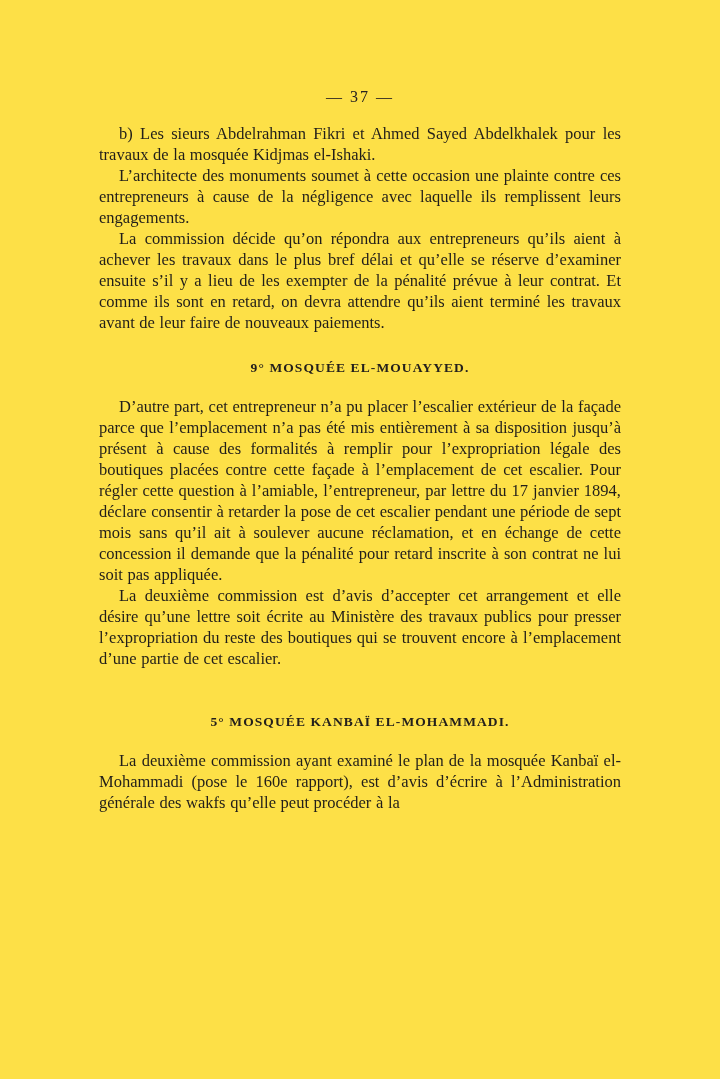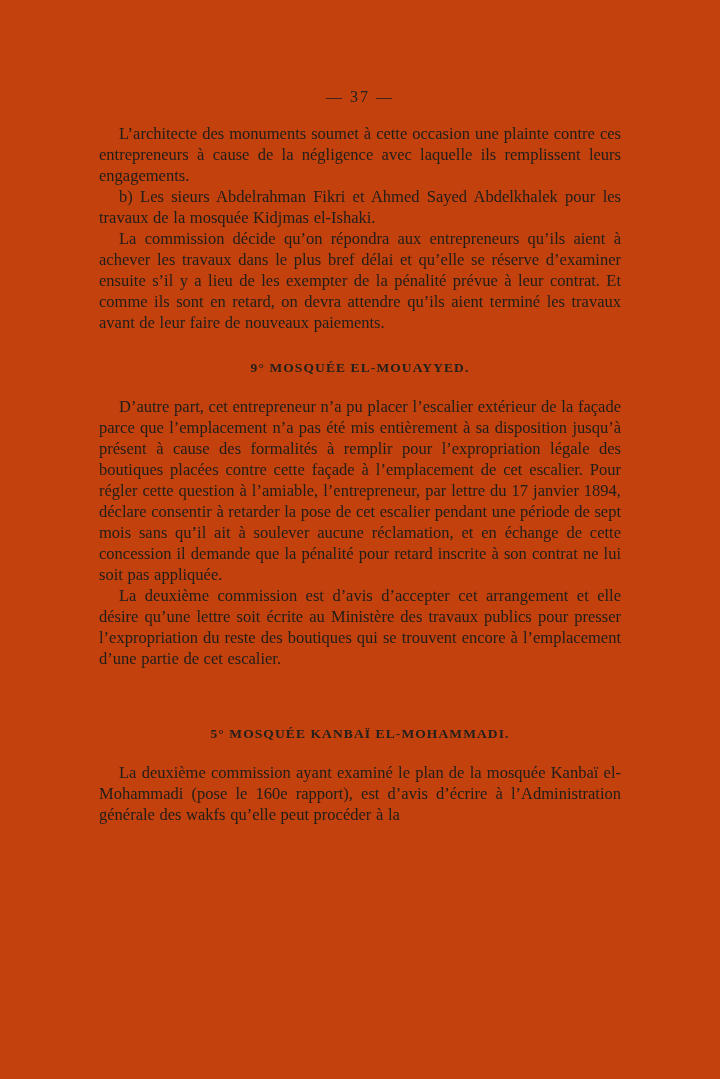--- a/index.html
+++ b/index.html
@@ -6,21 +6,21 @@
     html, body {
       margin: 0;
       padding: 0;
       background: #e9e7e2;
     }
     .page {
       position: relative;
       width: 720px;
       height: 1079px;
       margin: 0 auto;
-      background: #c2410c;
+      background: #fde047;
       color: #211e1a;
       font-family: "Liberation Serif", "DejaVu Serif", serif;
       padding: 86px 99px 0 99px;
       overflow: hidden;
     }
     .page-number {
       text-align: center;
       font-size: 16px;
       line-height: 21px;
       letter-spacing: 2px;
@@ -41,36 +41,36 @@
     .section-heading {
       margin: 26px 0 20px 0;
       text-align: center;
       font-size: 13.5px;
       line-height: 17px;
       font-weight: 600;
       letter-spacing: 1.1px;
       color: #24201c;
     }
     .section-heading.spaced {
-      margin-top: 56px;
+      margin-top: 44px;
       text-align: center;
     }
   </style>
 </head>
 <body>
 
 <main class="page">
 
   <div class="page-number">— 37 —</div>
 
   <section class="text-block">
 
+    <p class="para">b) Les sieurs Abdelrahman Fikri et Ahmed Sayed Abdelkhalek pour les travaux de la mosquée Kidjmas el-Ishaki.</p>
+
     <p class="para">L’architecte des monuments soumet à cette occasion une plainte contre ces entrepreneurs à cause de la négligence avec laquelle ils remplissent leurs engagements.</p>
-
-    <p class="para">b) Les sieurs Abdelrahman Fikri et Ahmed Sayed Abdelkhalek pour les travaux de la mosquée Kidjmas el-Ishaki.</p>
 
     <p class="para">La commission décide qu’on répondra aux entrepreneurs qu’ils aient à achever les travaux dans le plus bref délai et qu’elle se réserve d’examiner ensuite s’il y a lieu de les exempter de la pénalité prévue à leur contrat. Et comme ils sont en retard, on devra attendre qu’ils aient terminé les travaux avant de leur faire de nouveaux paiements.</p>
 
     <h2 class="section-heading">9° MOSQUÉE EL-MOUAYYED.</h2>
 
 
     <p class="para">D’autre part, cet entrepreneur n’a pu placer l’escalier extérieur de la façade parce que l’emplacement n’a pas été mis entièrement à sa disposition jusqu’à présent à cause des formalités à remplir pour l’expropriation légale des boutiques placées contre cette façade à l’emplacement de cet escalier. Pour régler cette question à l’amiable, l’entrepreneur, par lettre du 17 janvier 1894, déclare consentir à retarder la pose de cet escalier pendant une période de sept mois sans qu’il ait à soulever aucune réclamation, et en échange de cette concession il demande que la pénalité pour retard inscrite à son contrat ne lui soit pas appliquée.</p>
 
     <p class="para">La deuxième commission est d’avis d’accepter cet arrangement et elle désire qu’une lettre soit écrite au Ministère des travaux publics pour presser l’expropriation du reste des boutiques qui se trouvent encore à l’emplacement d’une partie de cet escalier.</p>
 

